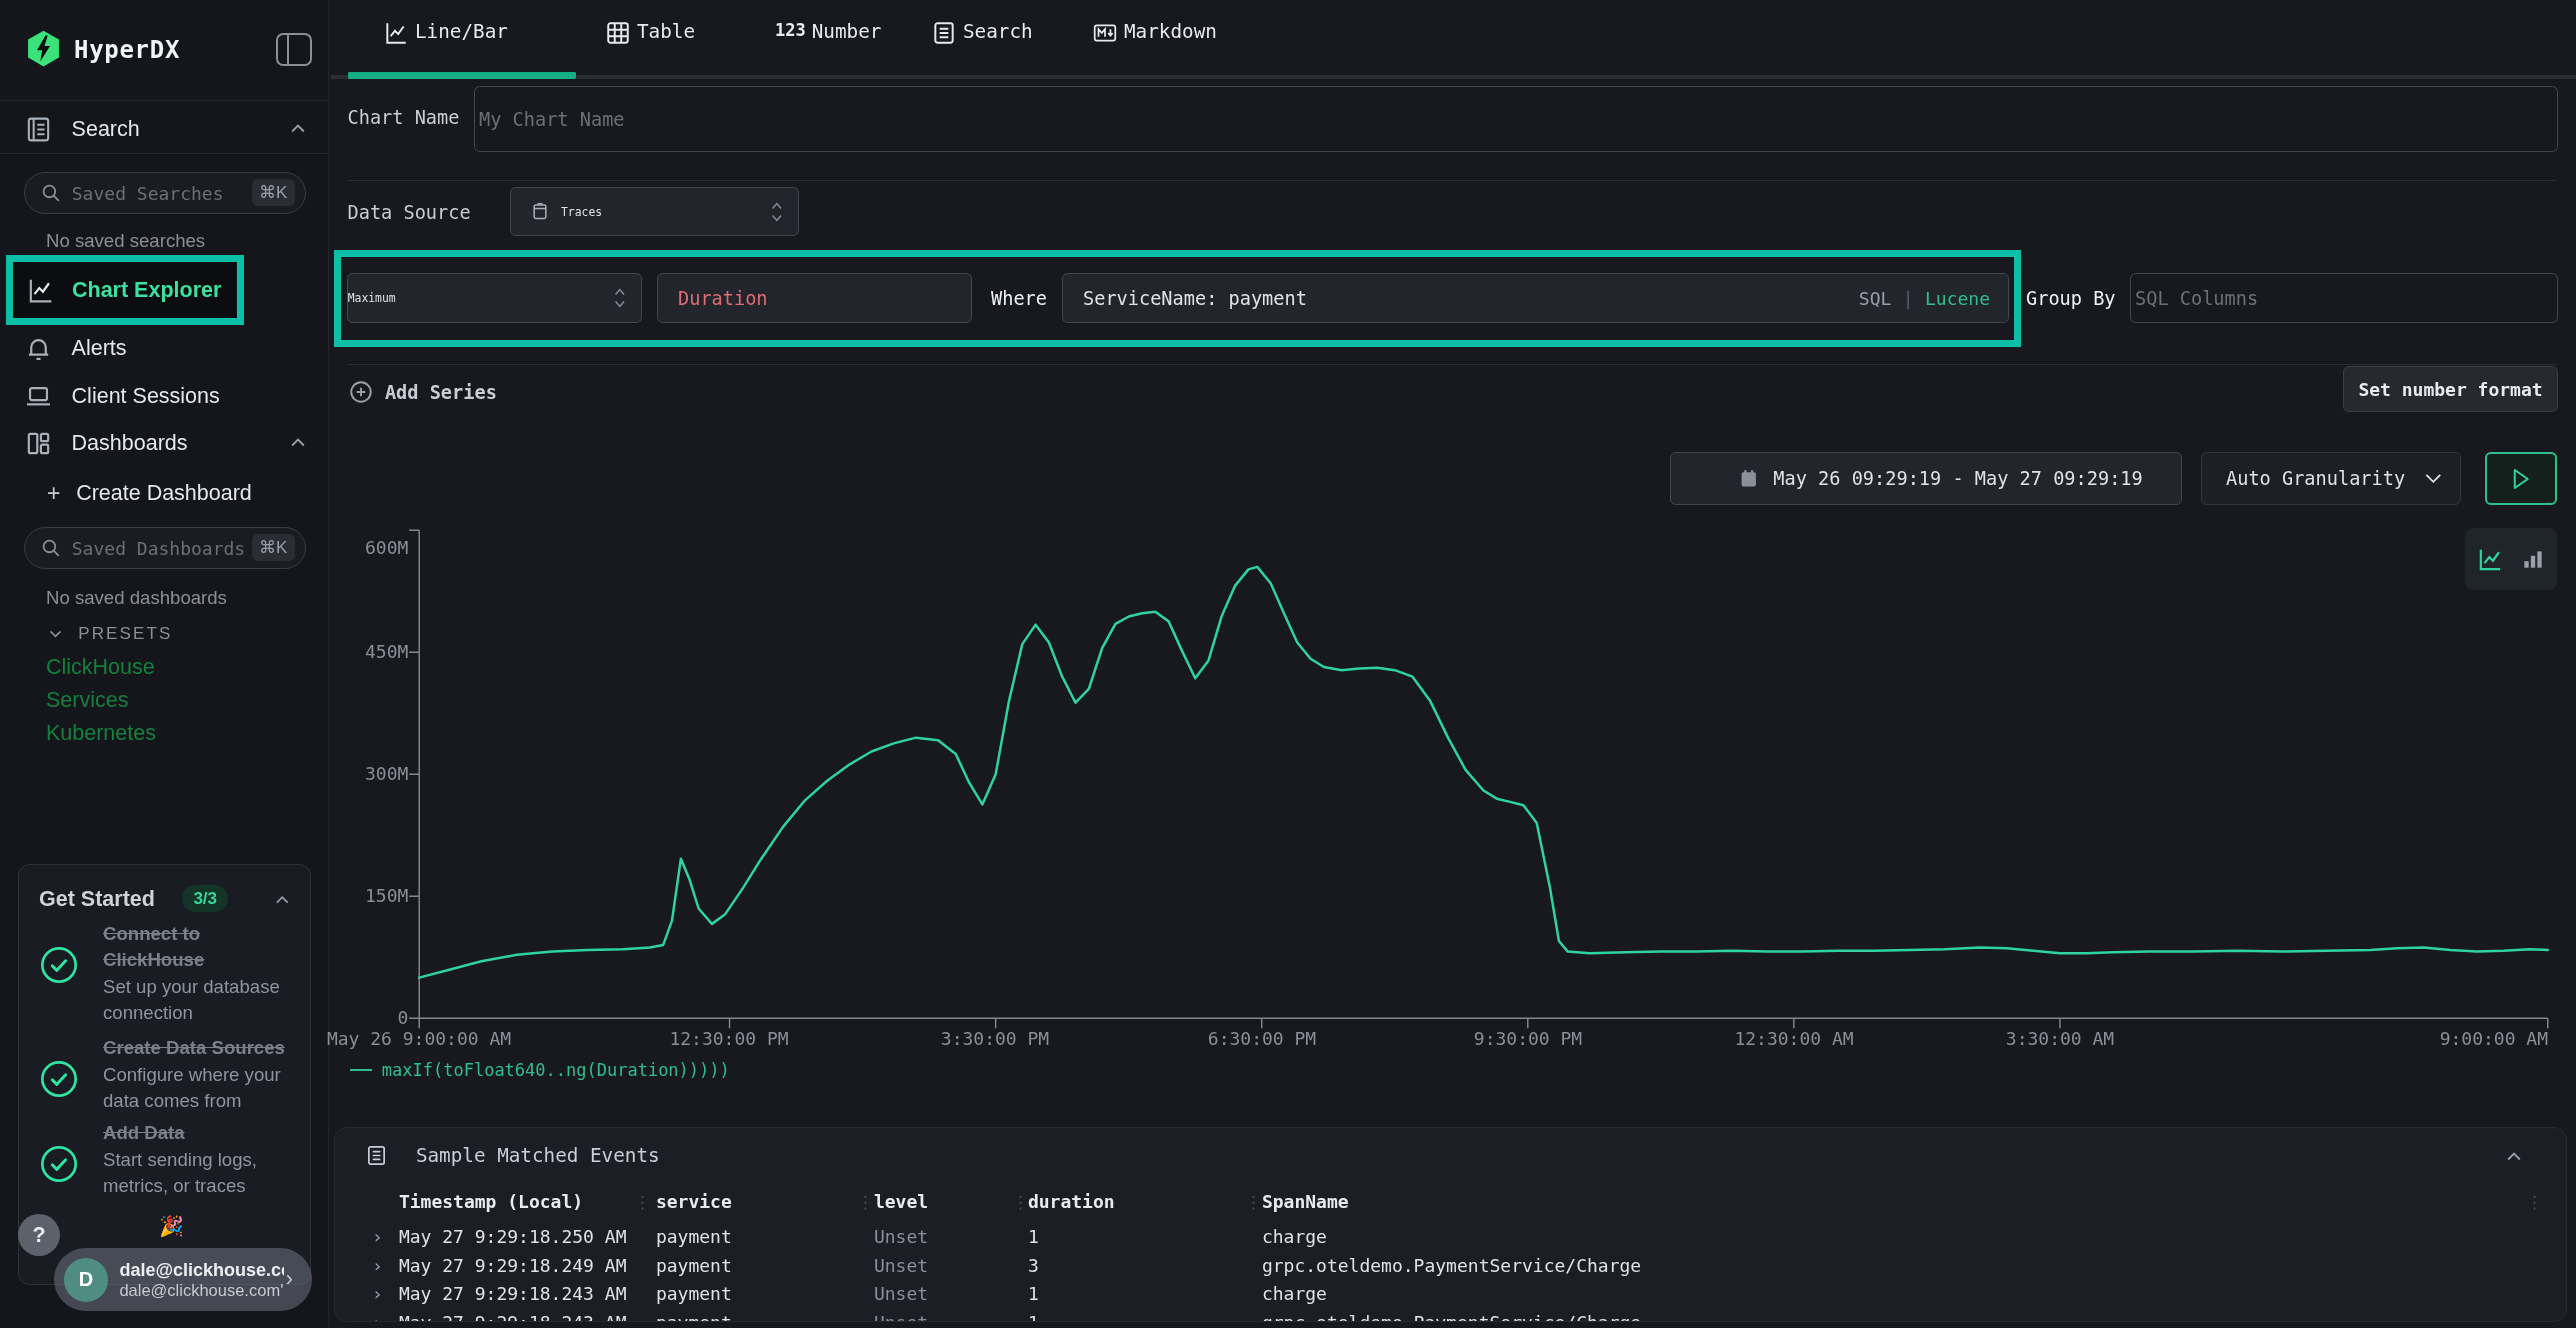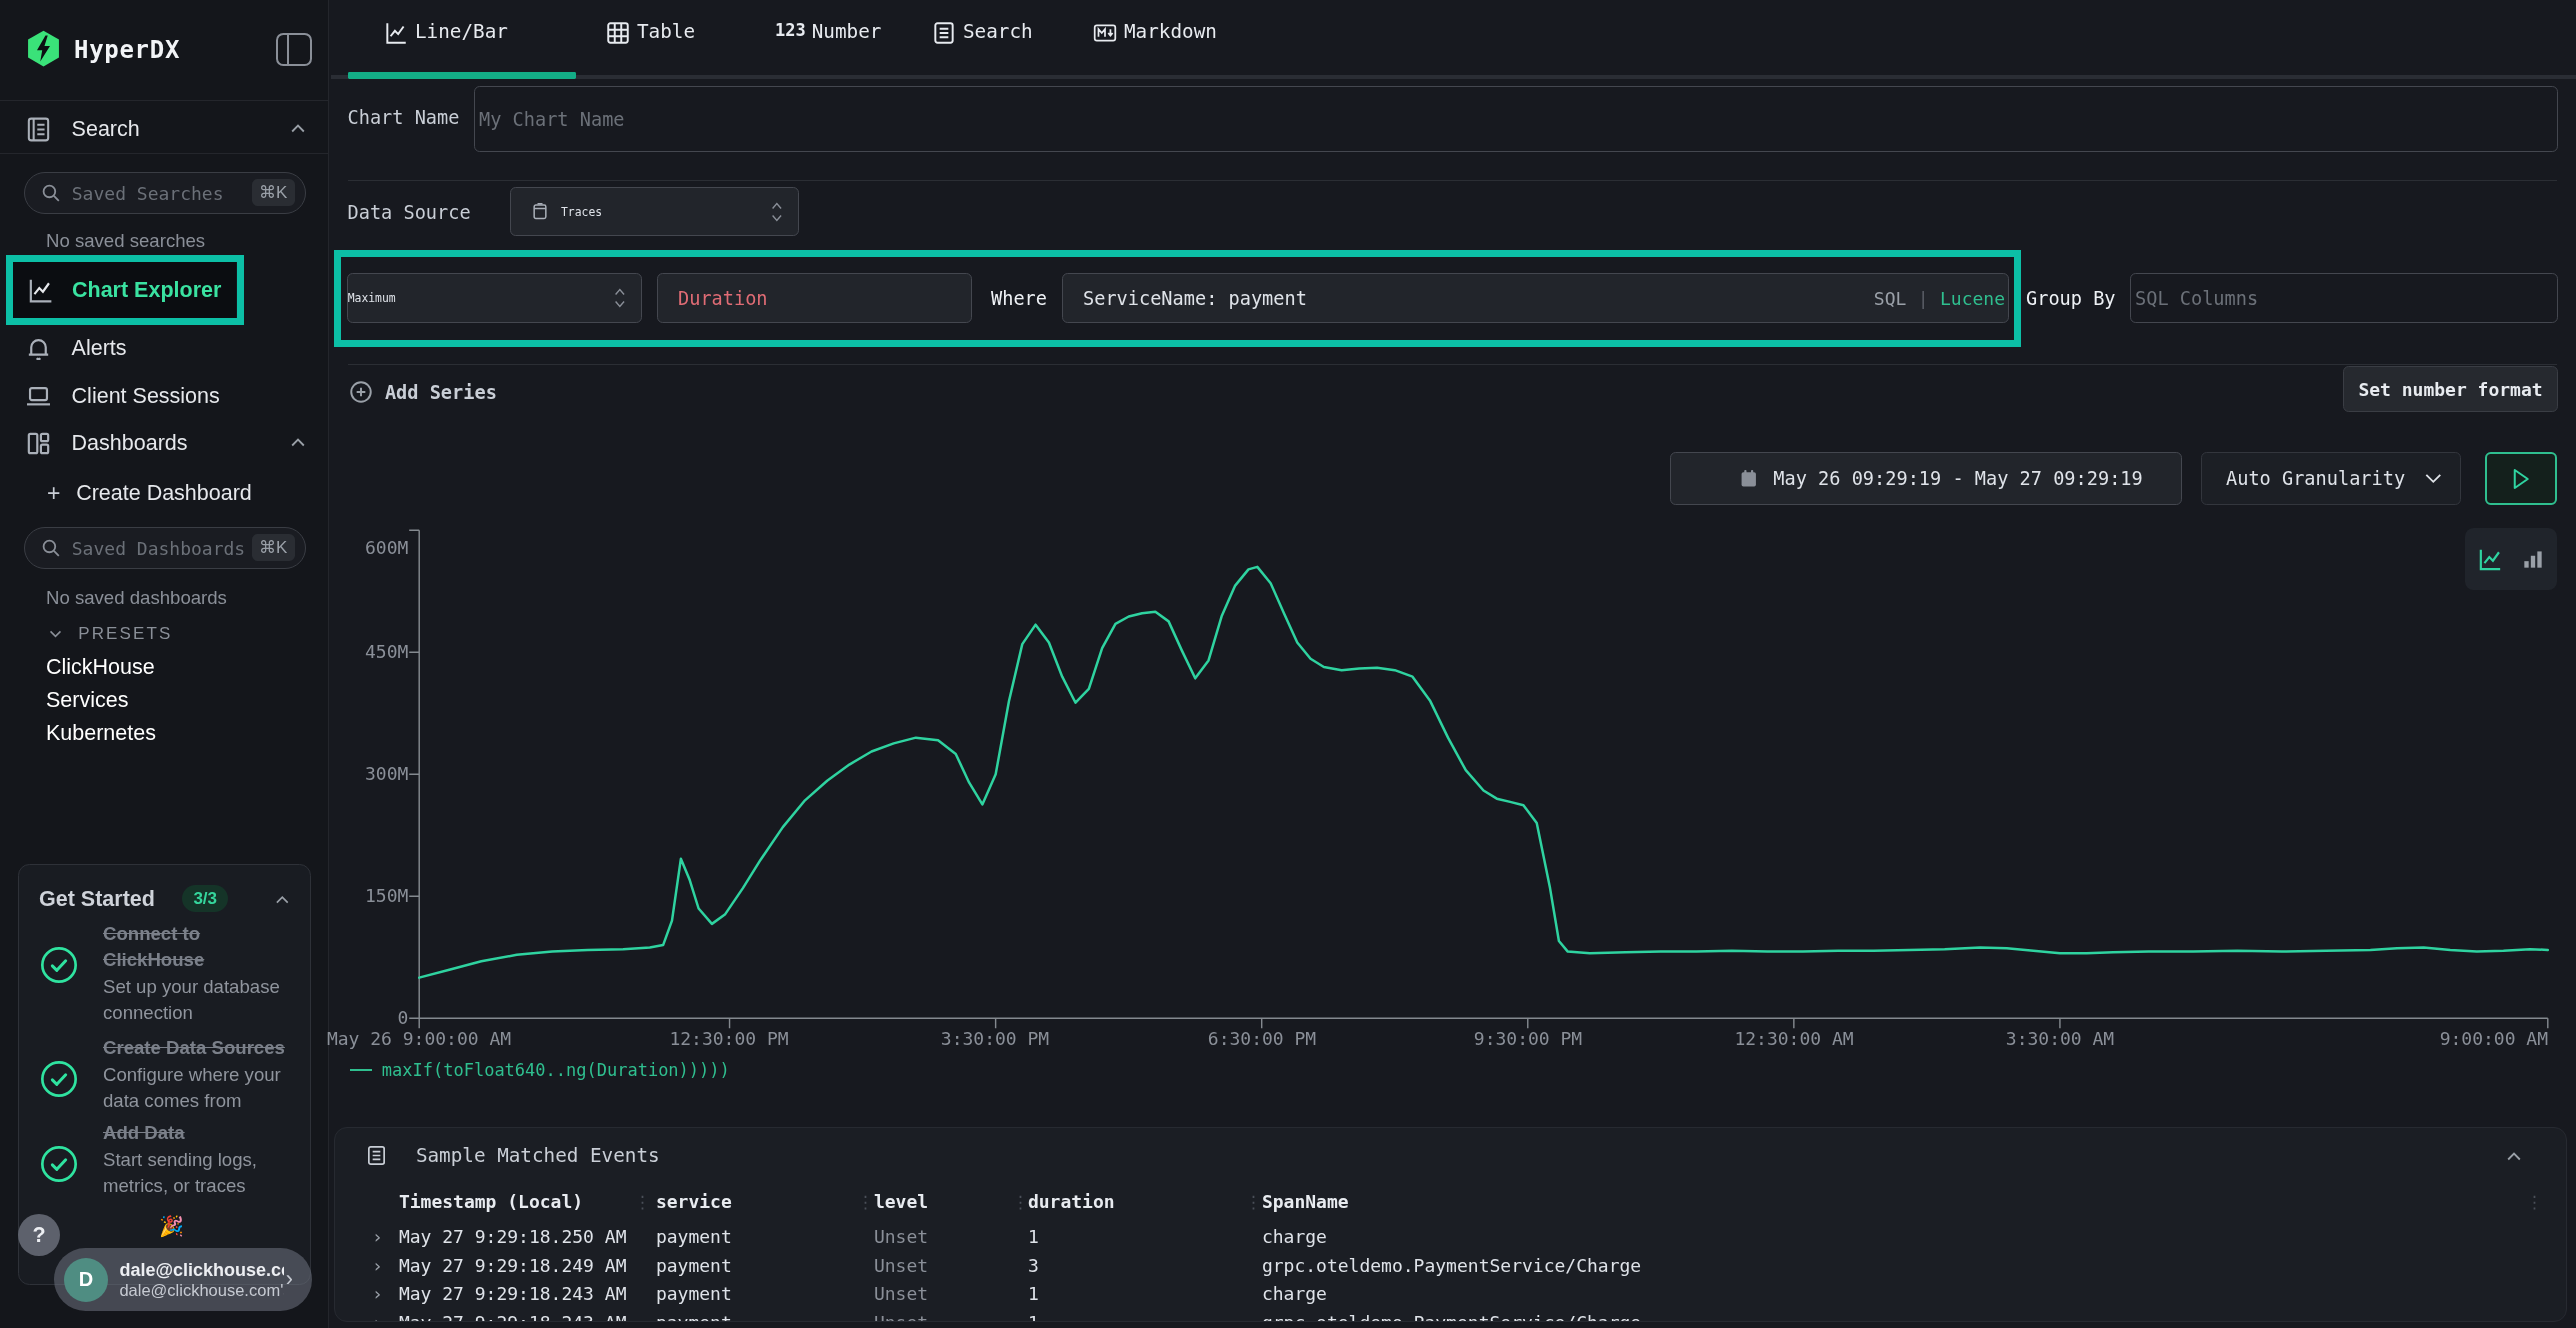--- a/index.html
+++ b/index.html
@@ -29,21 +29,21 @@
   .kbd { position:absolute; right:10px; top:6.4px; background:#2a2d33; color:#9aa0a8; font-size:17px;
     border-radius:5.7px; padding:2.9px 7.2px; font-family:"Liberation Sans",sans-serif; }
   .empty-note { position:absolute; left:46px; font-size:18.6px; color:#8a8f98; font-family:"Liberation Sans",sans-serif; }
 
   .annot { position:absolute; border:7.2px solid #0cbfa6; z-index:40; pointer-events:none; }
   #chart-explorer-row { position:absolute; left:13px; top:262px; width:223px; height:56px;
     background:#0b0d11; display:flex; align-items:center; cursor:pointer; }
   #chart-explorer-row .nico { width:29px; height:29px; margin-left:13px; }
   #chart-explorer-row .nlabel { margin-left:17px; font-size:21.5px; font-weight:bold; color:#3ae2a1; font-family:"Liberation Sans",sans-serif; }
 
-  .preset-item { position:absolute; left:46px; height:31.5px; font-size:21.5px; color:#ffffff;
+  .preset-item { position:absolute; left:46px; height:31.5px; font-size:21.5px; color:#15803d;
     font-family:"Liberation Sans",sans-serif; cursor:pointer; }
 
   
   #gs-card { position:absolute; left:18px; top:864px; width:293px; height:421px;
     border:1.4px solid #2e3138; border-radius:11.4px; background:#191c22; }
   #gs-title { position:absolute; left:20px; top:21.5px; font-size:21.5px; font-weight:bold; color:#cfd3da;
     font-family:"Liberation Sans",sans-serif; }
   #gs-badge { position:absolute; left:163px; top:20px; background:#153428; color:#35d69c; font-weight:bold;
     font-size:17px; border-radius:715px; padding:3.6px 11.4px; font-family:"Liberation Sans",sans-serif; }
   #gs-chevron { position:absolute; right:18.6px; top:26px; width:18.6px; height:18.6px; }
@@ -338,21 +338,21 @@
     <svg class="updown" viewBox="0 0 20 34" fill="none" stroke="#8a8f98" stroke-width="2">
       <path d="M4 12 l6-7 l6 7 M4 22 l6 7 l6 -7"></path>
       </svg>
   </div>
   <div class="tinput" style="left:326px;top:273px;width:315px;height:50px;background:#22252b">
     <span class="val" style="color:#e06c75">Duration</span>
   </div>
   <div class="form-label" style="left:660px;top:288px;color:#eef1f5">Where</div>
   <div class="tinput" style="left:731px;top:273px;width:947px;height:50px;background:#22252b">
     <span class="val">ServiceName: payment</span>
-    <span style="margin-left:auto;margin-right:3px;display:flex;gap:11.4px;font-size:18px">
+    <span style="margin-left:auto;margin-right:18px;display:flex;gap:11.4px;font-size:18px">
       <span style="color:#9aa0a8">SQL</span>
       <span style="color:#5a5e66">|</span>
       <span style="color:#2fbf8f">Lucene</span>
     </span>
   </div>
   <div class="form-label" style="left:1695px;top:288px;color:#eef1f5">Group By</div>
   <div class="tinput" style="left:1799px;top:273px;width:428px;height:50px">
     <span class="ph">SQL Columns</span>
   </div>
 

